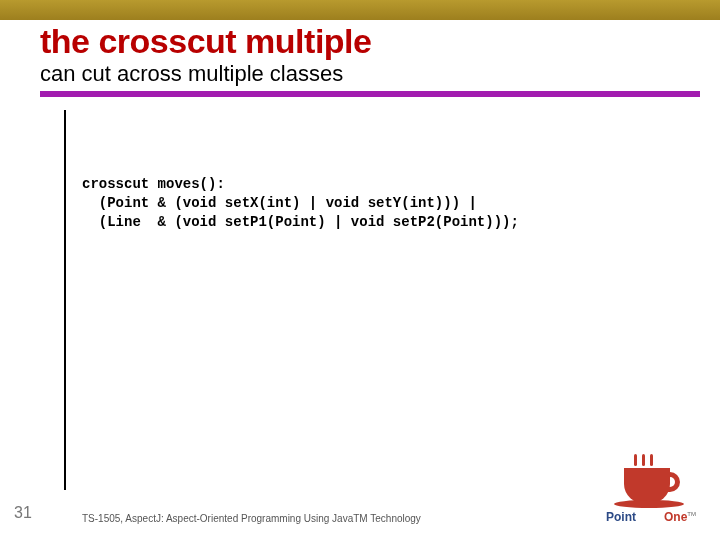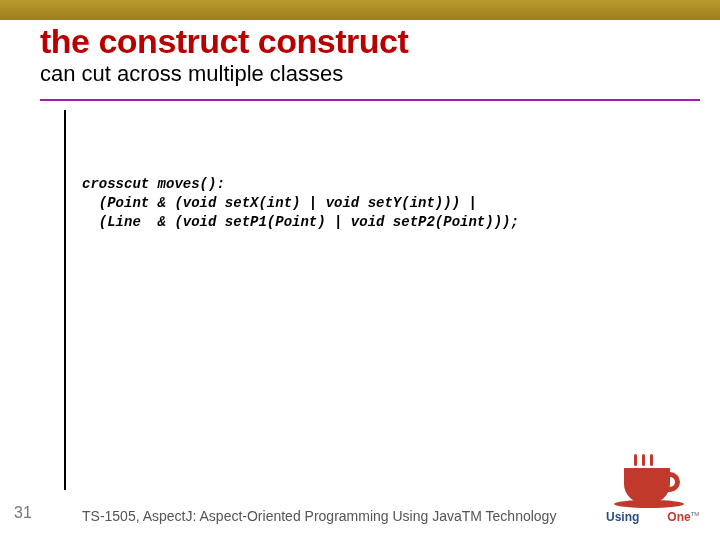--- a/index.html
+++ b/index.html
@@ -1,62 +1,62 @@
 <!DOCTYPE html>
 <html><head>
 <meta charset="utf-8">
 <style>
   * { margin: 0; padding: 0; box-sizing: border-box; }
   html, body { width: 720px; height: 540px; font-family: Arial, Helvetica, sans-serif; background: #fff; overflow: hidden; }
   .slide { position: relative; width: 720px; height: 540px; background: #fff; }
   .top-bar { position: absolute; top: 0; left: 0; width: 100%; height: 20px; background: linear-gradient(to bottom, #b89a2e 0%, #9d7f1e 100%); }
   .title-block { position: absolute; top: 22px; left: 40px; right: 20px; }
   .title { font-family: "Comic Sans MS", "Comic Sans", cursive, sans-serif; font-size: 34px; font-weight: bold; color: #b80000; letter-spacing: -0.5px; }
-  .subtitle { font-family: "Comic Sans MS", "Comic Sans", cursive, sans-serif; font-size: 22px; color: #000; border-bottom: 2px solid #a21caf; padding-bottom: 12px; }
+  .subtitle { font-family: "Comic Sans MS", "Comic Sans", cursive, sans-serif; font-size: 22px; color: #000; border-bottom: 6px solid #a21caf; padding-bottom: 4px; }
   .left-rule { position: absolute; top: 110px; left: 64px; width: 2px; height: 380px; background: #000; }
-  .code-block { position: absolute; top: 175px; left: 82px; font-family: "Courier New", Courier, monospace; font-size: 14px; line-height: 1.35; font-weight: bold; white-space: pre; font-style: italic; }
+  .code-block { position: absolute; top: 175px; left: 82px; font-family: "Courier New", Courier, monospace; font-size: 14px; line-height: 1.35; font-weight: bold; white-space: pre; }
   .page-num { position: absolute; bottom: 18px; left: 14px; font-size: 16px; color: #777; }
-  .footer-text { position: absolute; bottom: 16px; left: 82px; font-size: 14px; color: #555; }
+  .footer-text { position: absolute; bottom: 16px; left: 82px; font-size: 10px; color: #555; }
   .logo-wrap { position: absolute; bottom: 6px; right: 14px; width: 100px; height: 70px; }
   .cup-body { position: absolute; left: 18px; top: 4px; width: 46px; height: 36px; background: #c1392b; border-radius: 0 0 22px 22px / 0 0 20px 20px; }
   .cup-handle { position: absolute; left: 58px; top: 8px; width: 16px; height: 20px; border: 5px solid #c1392b; border-left: none; border-radius: 0 12px 12px 0; }
   .steam { position: absolute; width: 3px; height: 12px; background: #c1392b; border-radius: 2px; top: -10px; }
   .steam.s1 { left: 28px; }
   .steam.s2 { left: 36px; }
   .steam.s3 { left: 44px; }
   .saucer { position: absolute; left: 8px; top: 36px; width: 70px; height: 8px; background: #c1392b; border-radius: 50%; }
   .logo-text { position: absolute; left: 0; top: 46px; width: 110px; font-family: Arial, sans-serif; font-size: 12px; color: #4a66a0; }
   .logo-java { font-weight: bold; color: #2c4a86; }
   .logo-one { font-weight: bold; color: #c1392b; margin-left: 28px; }
   .logo-tm { font-size: 6px; vertical-align: super; color: #666; }
 </style>
 </head>
 <body>
 
 <div class="slide">
   <div class="top-bar"></div>
 
   <div class="title-block">
-    <div class="title">the construct construct</div>
+    <div class="title">the crosscut multiple</div>
     <div class="subtitle">can cut across multiple classes</div>
   </div>
 
   <div class="left-rule"></div>
 
   <pre class="code-block">crosscut moves():
   (Point &amp; (void setX(int) | void setY(int))) |
   (Line  &amp; (void setP1(Point) | void setP2(Point)));</pre>
 
   <div class="page-num">31</div>
   <div class="footer-text">TS-1505, AspectJ: Aspect-Oriented Programming Using JavaTM Technology</div>
 
   <div class="logo-wrap">
     <div class="steam s1"></div>
     <div class="steam s2"></div>
     <div class="steam s3"></div>
     <div class="cup-body"></div>
     <div class="cup-handle"></div>
     <div class="saucer"></div>
     <div class="logo-text">
-      <span class="logo-java">Using</span><span class="logo-one">One</span><span class="logo-tm">TM</span>
+      <span class="logo-java">Point</span><span class="logo-one">One</span><span class="logo-tm">TM</span>
     </div>
   </div>
 </div>
 
 </body></html>

